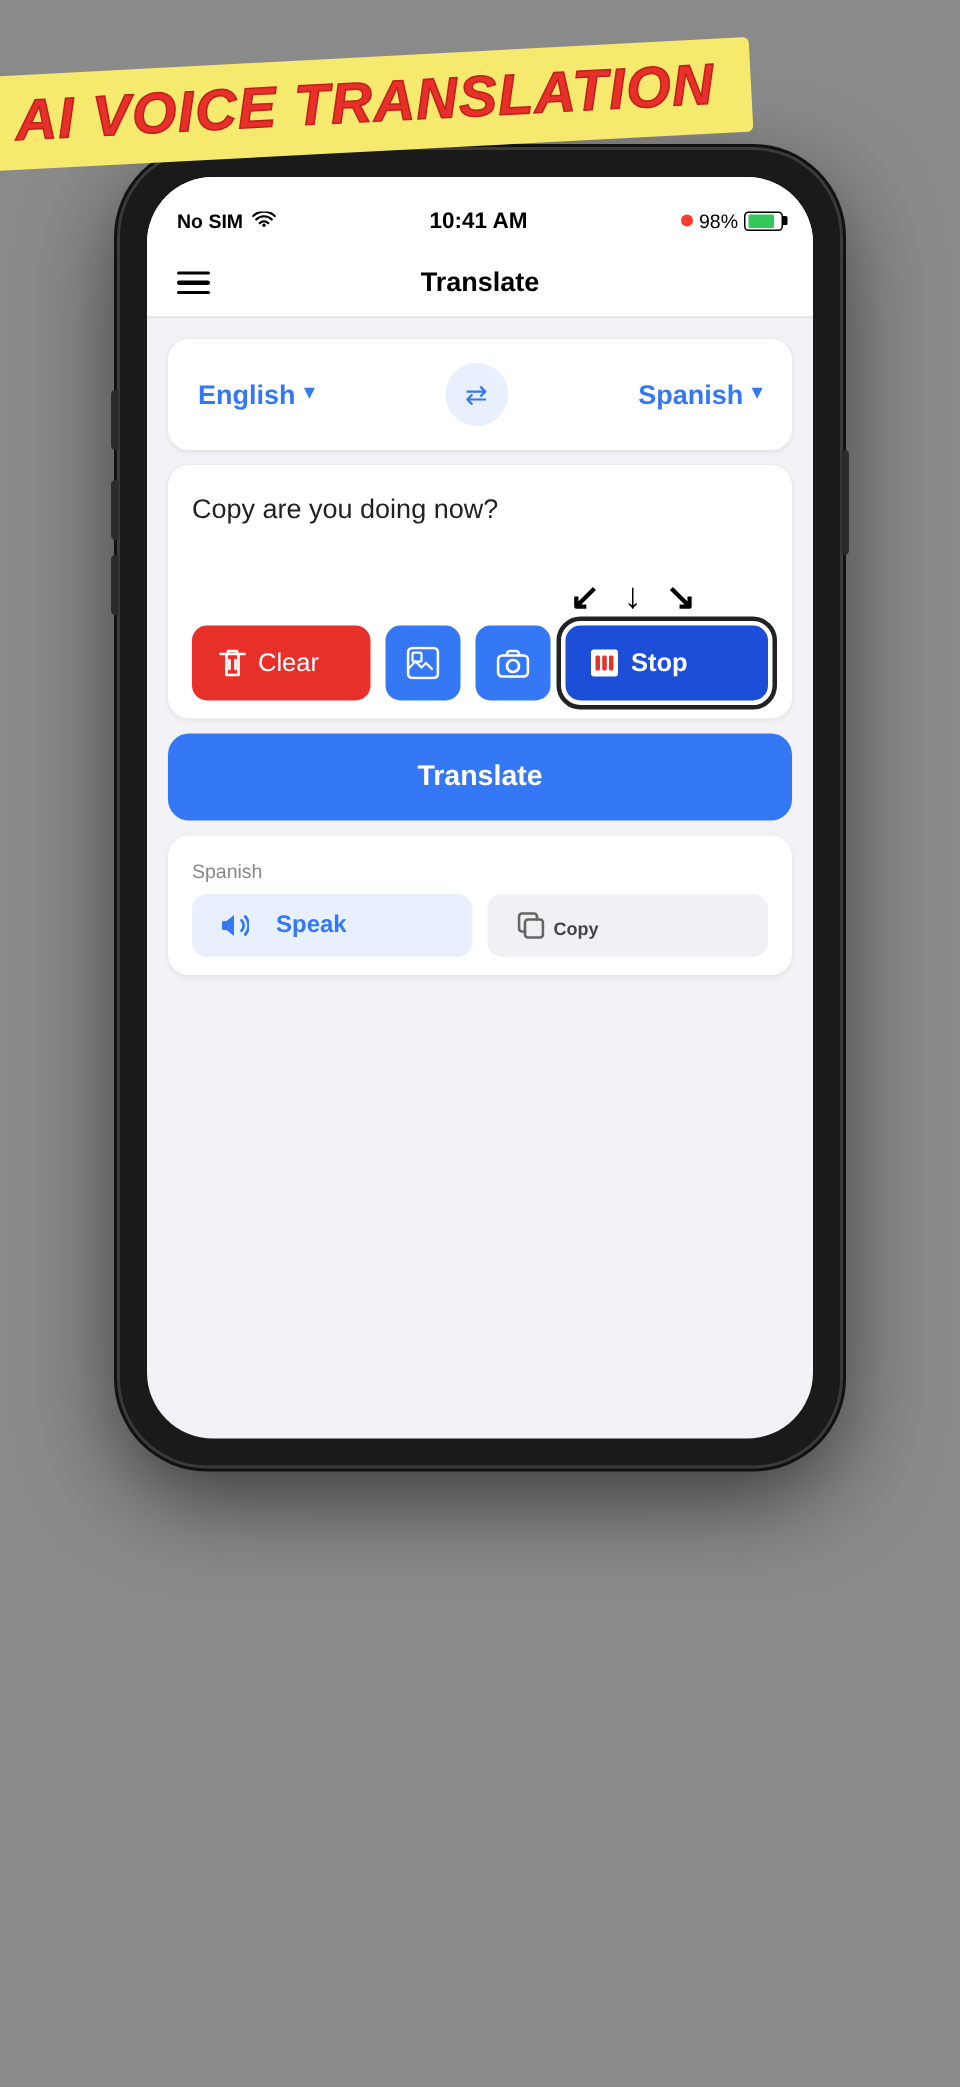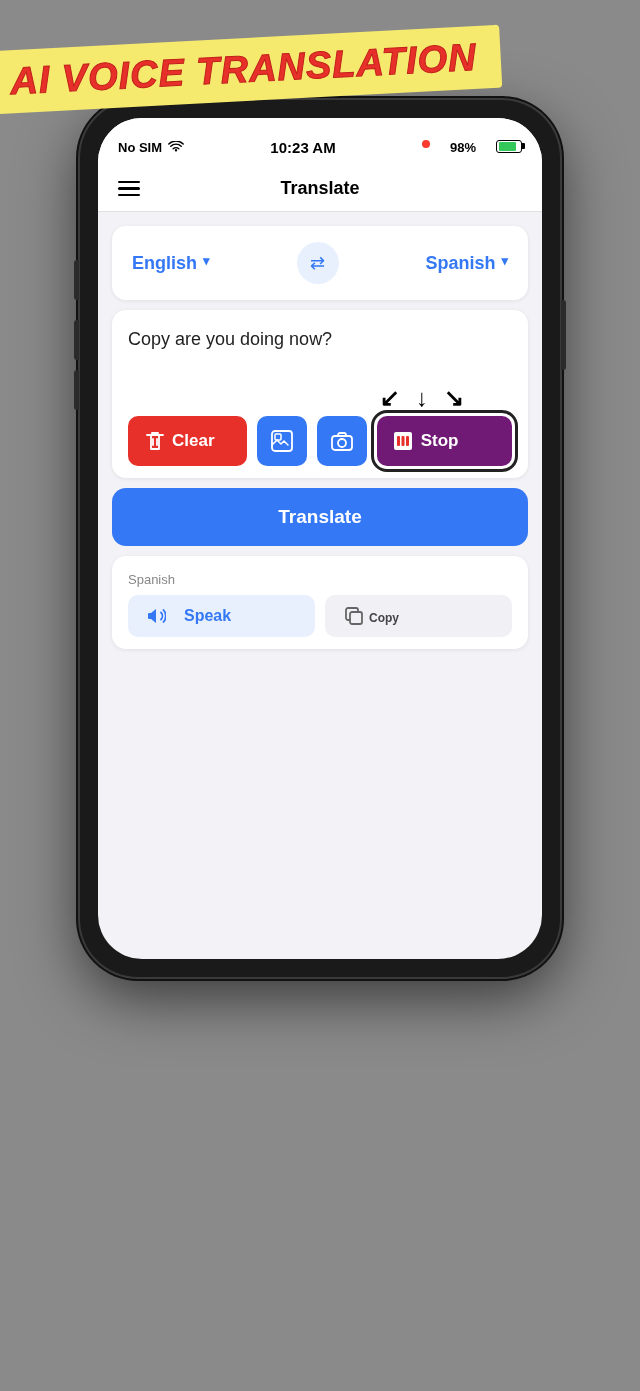--- a/index.html
+++ b/index.html
@@ -119,23 +119,24 @@
     }
 
     .status-center {
       font-size: 15px;
       font-weight: 600;
       color: #000;
     }
 
     .status-right {
       display: flex;
-      gap: 20px;
+      align-items: center;
+      gap: 4px;
       font-size: 13px;
-      font-weight: 700;
+      font-weight: 400;
       color: #000;
     }
 
     .battery-dot {
       width: 8px;
       height: 8px;
       background: #ff3b30;
       border-radius: 50%;
     }
 
@@ -285,21 +286,21 @@
       position: relative;
     }
 
     .btn-clear {
       background: #e8302a;
       color: white;
       border: none;
       border-radius: 10px;
       padding: 12px 18px;
       font-size: 17px;
-      font-weight: 700;
+      font-weight: 400;
       display: flex;
       align-items: center;
       gap: 8px;
       cursor: pointer;
       flex: 1.2;
     }
 
     .btn-icon-gray {
       background: #3478f6;
       color: white;
@@ -308,21 +309,21 @@
       width: 50px;
       height: 50px;
       font-size: 20px;
       display: flex;
       align-items: center;
       justify-content: center;
       cursor: pointer;
     }
 
     .btn-stop {
-      background: #701a75;
+      background: #1d4ed8;
       color: white;
       border: none;
       border-radius: 10px;
       padding: 12px 16px;
       font-size: 17px;
       font-weight: 600;
       display: flex;
       align-items: center;
       gap: 8px;
       cursor: pointer;
@@ -468,21 +469,21 @@
       <div class="notch-area">
         <div class="status-left">
           <span>No SIM</span>
           <svg class="wifi-icon" viewBox="0 0 20 14" fill="none">
             <path d="M10 12.5a1.5 1.5 0 100-3 1.5 1.5 0 000 3z" fill="#000"></path>
             <path d="M6.5 9.2a5 5 0 017 0" stroke="#000" stroke-width="1.8" stroke-linecap="round"></path>
             <path d="M3.5 6.2a9 9 0 0113 0" stroke="#000" stroke-width="1.8" stroke-linecap="round"></path>
             <path d="M1 3.2a13 13 0 0118 0" stroke="#000" stroke-width="1.8" stroke-linecap="round"></path>
           </svg>
         </div>
-        <div class="status-center">10:23 AM</div>
+        <div class="status-center">10:41 AM</div>
         <div class="status-right">
           <div class="battery-dot"></div>
           <span>98%</span>
           <div class="battery-icon">
             <div class="battery-fill"></div>
             <div class="battery-tip"></div>
           </div>
         </div>
       </div>
 

